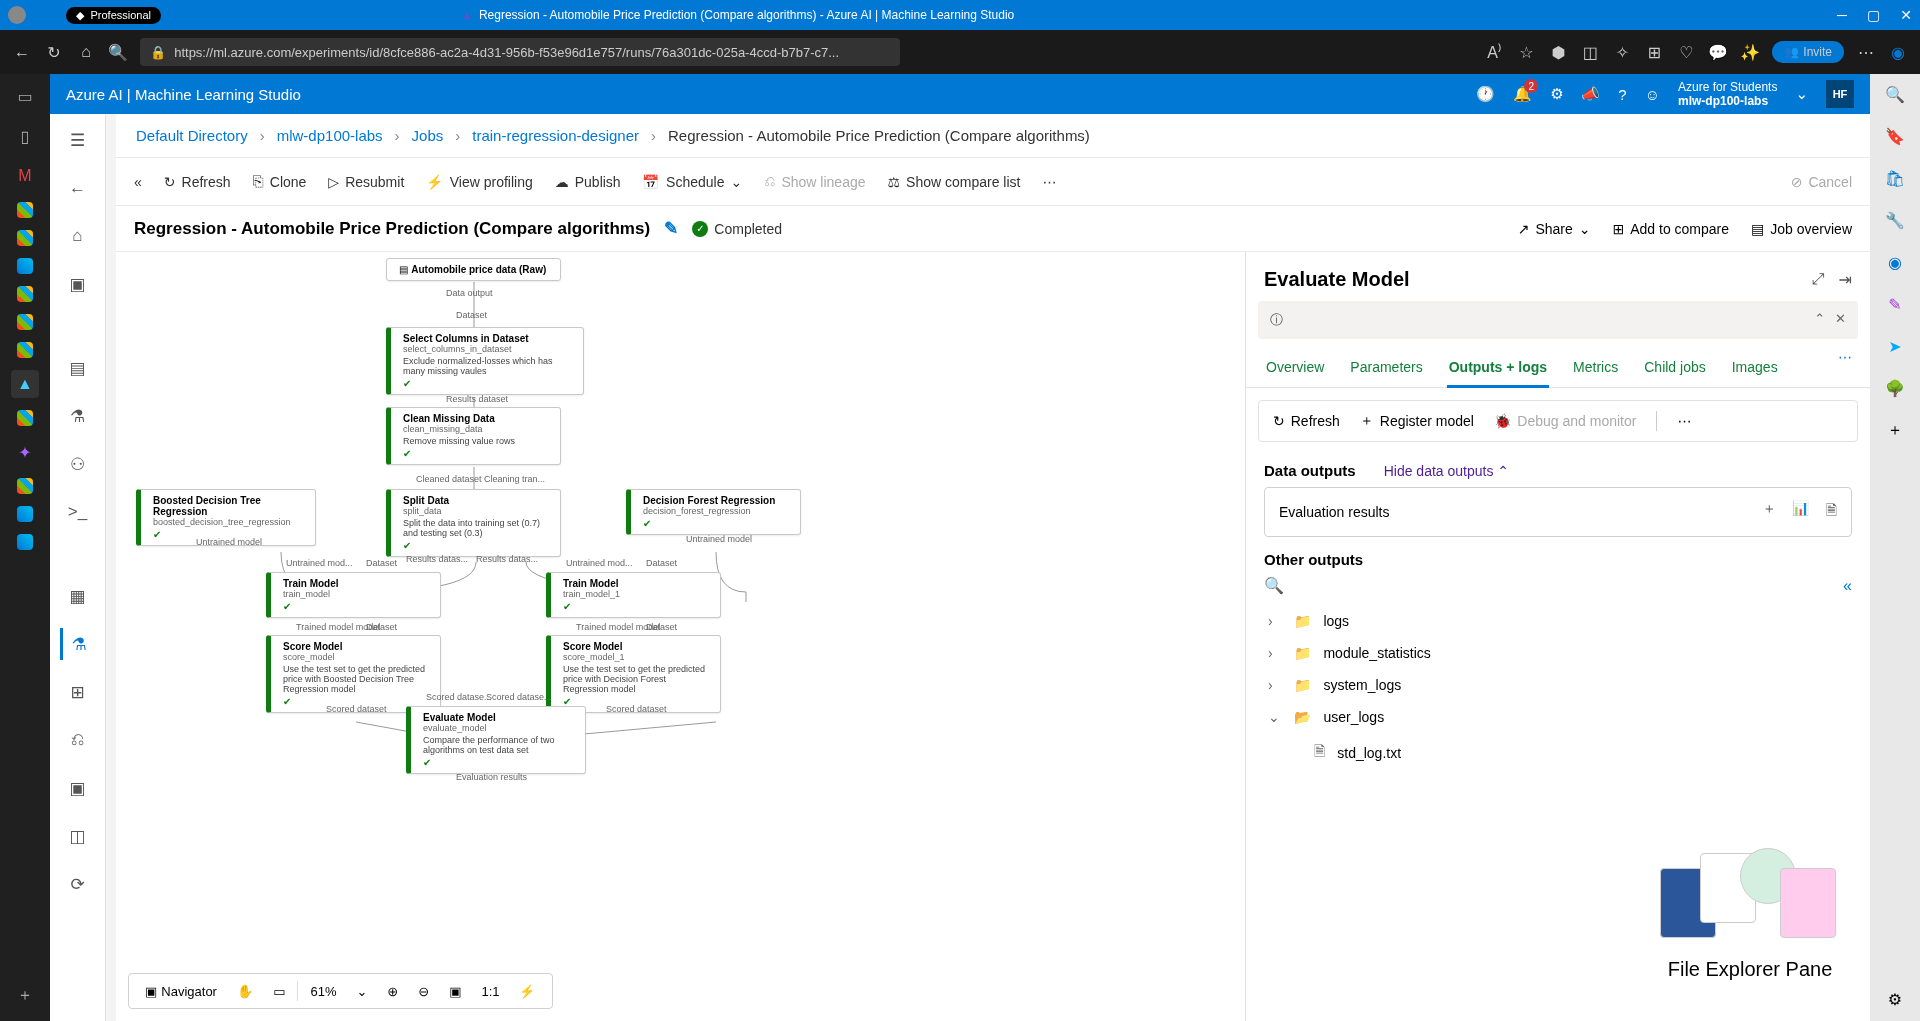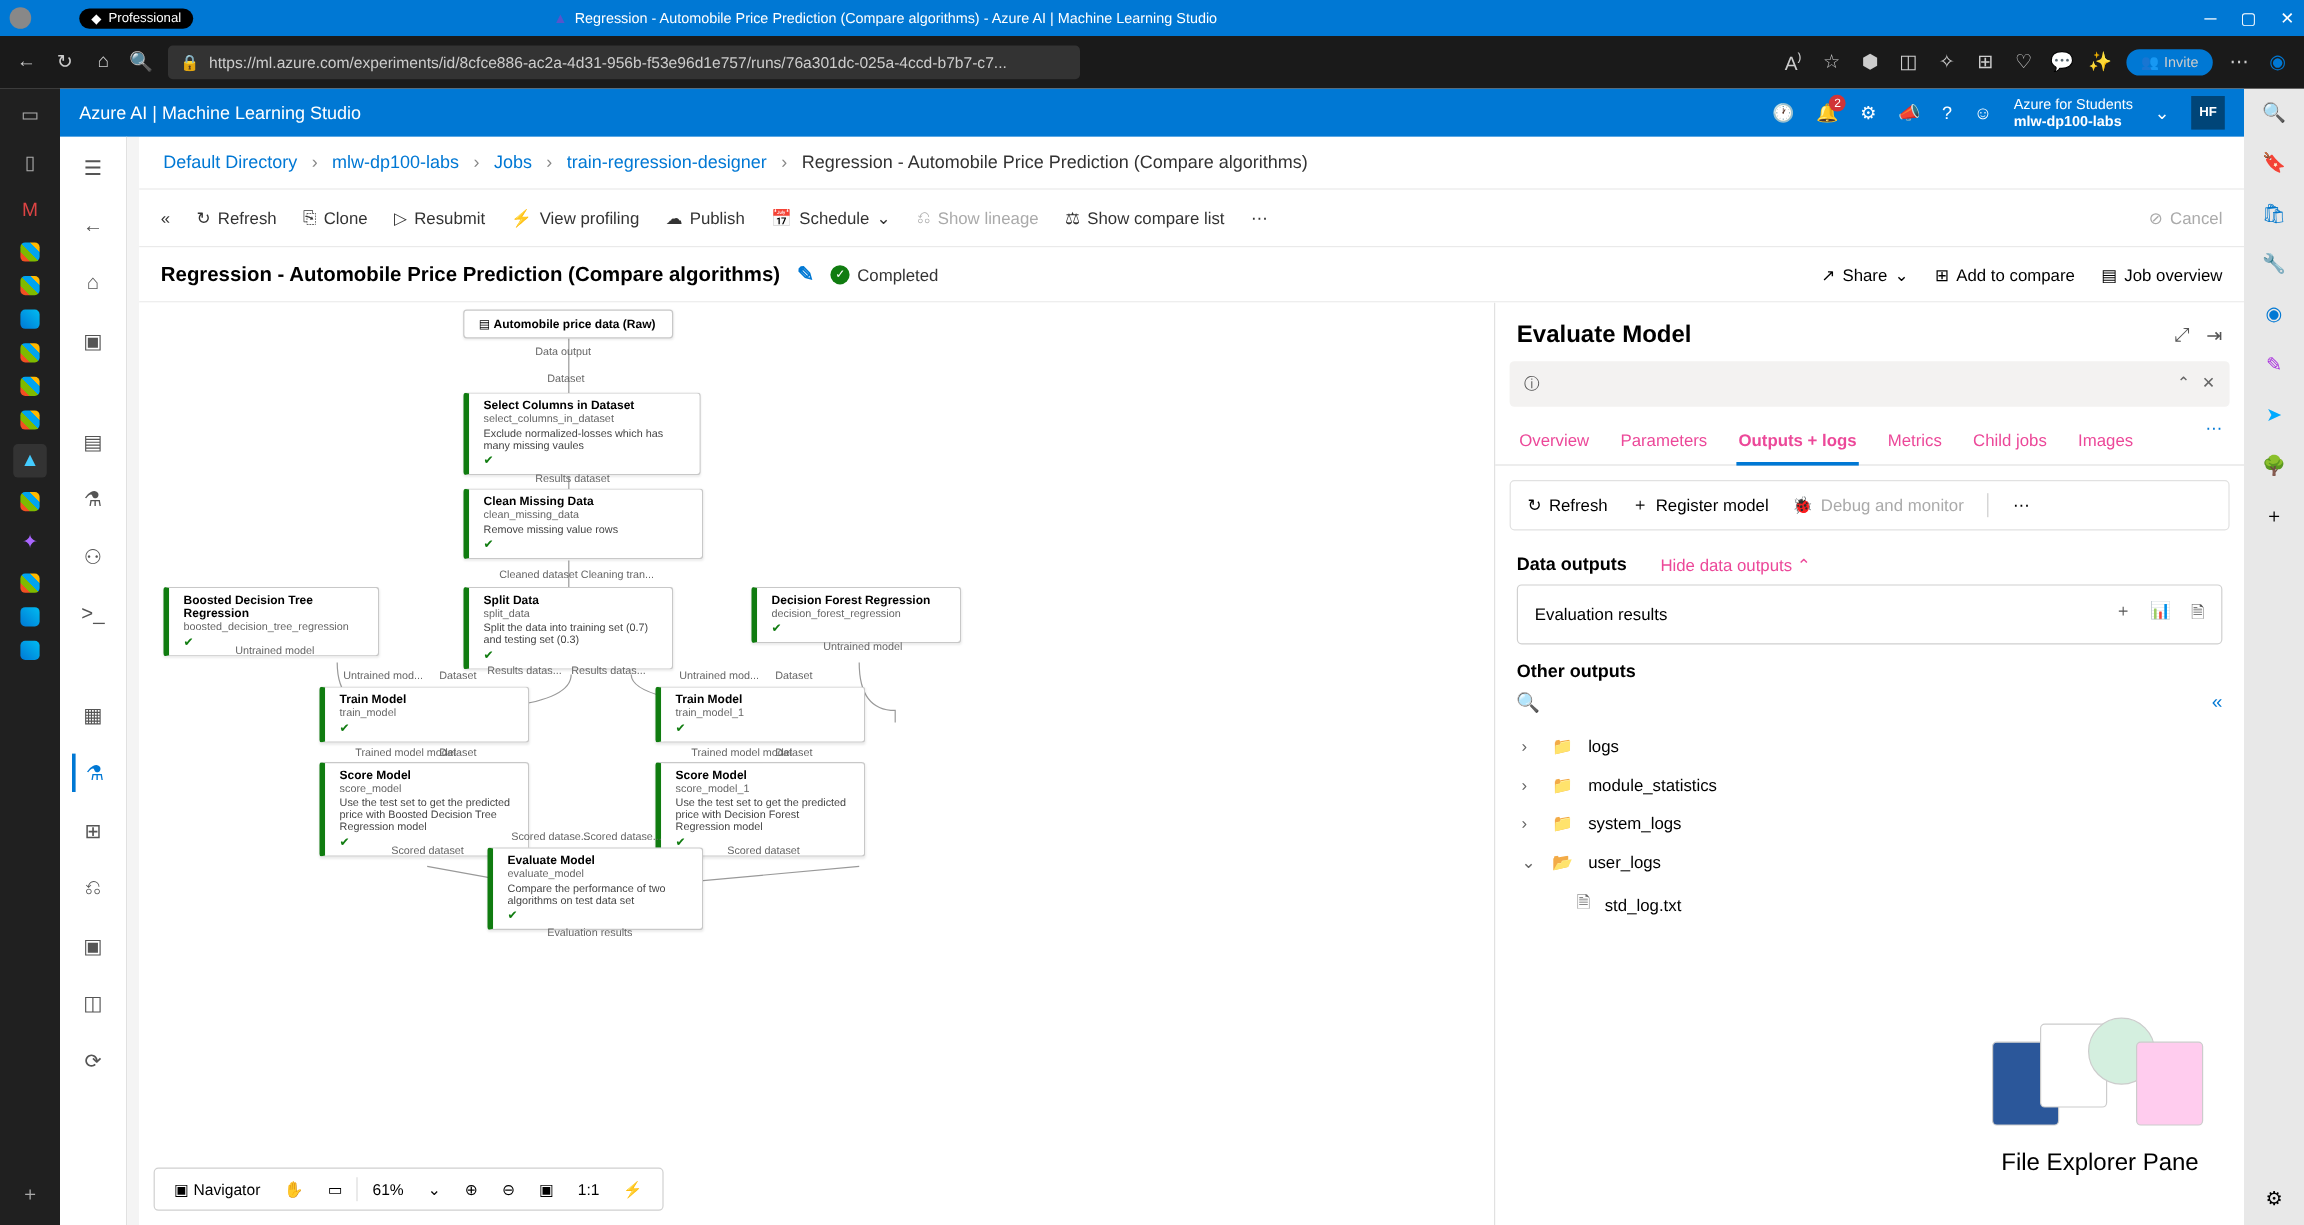--- a/index.html
+++ b/index.html
@@ -80,31 +80,31 @@
 
 
 .side-panel { width: 625px; border-left: 1px solid #e1e1e1; display: flex; flex-direction: column; background: #fff; }
 .sp-header { padding: 16px 18px 10px; display: flex; align-items: center; }
 .sp-header h2 { font-size: 20px; font-weight: 600; }
 .sp-header .sp-icons { margin-left: auto; display: flex; gap: 14px; color: #555; cursor: pointer; }
 .sp-notice { margin: 0 12px 10px; background: #f3f2f1; border-radius: 4px; padding: 10px 12px; font-size: 13px; color: #555; display: flex; gap: 10px; align-items: flex-start; position: relative; }
 .sp-notice .close-icons { margin-left:auto; display:flex; gap:10px; color:#666; }
 
 .sp-tabs { display: flex; gap: 22px; padding: 0 18px; border-bottom: 1px solid #e1e1e1; font-size: 14px; }
-.sp-tabs .tab { padding: 10px 2px; cursor: pointer; color: #ec4899; }
+.sp-tabs .tab { padding: 10px 2px; cursor: pointer; color: #15803d; }
 .sp-tabs .tab.active { font-weight: 600; border-bottom: 3px solid #0078d4; margin-bottom: -1px; }
 .sp-tabs .more { margin-left: auto; color: #0078d4; }
 
 .sp-toolbar { margin: 12px; border: 1px solid #e1e1e1; border-radius: 4px; padding: 10px 14px; display: flex; gap: 20px; font-size: 14px; align-items: center; }
 .sp-toolbar .spt { display: flex; align-items: center; gap: 6px; cursor: pointer; }
 .sp-toolbar .spt.disabled { color: #aaa; }
 
 .sp-section { padding: 8px 18px; }
 .sp-section-head { font-size: 15px; font-weight: 600; margin-bottom: 8px; display: flex; align-items: center; gap: 28px; }
-.sp-section-head a { color: #ec4899; font-weight: 400; font-size: 14px; cursor: pointer; }
+.sp-section-head a { color: #4c1d95; font-weight: 400; font-size: 14px; cursor: pointer; }
 .output-card { border: 1px solid #d0d0d0; border-radius: 4px; padding: 12px 14px; display: flex; align-items: center; font-size: 14px; margin-bottom: 14px; }
 .output-card .oc-actions { margin-left: auto; display: flex; gap: 16px; color: #555; }
 
 .tree { font-size: 14px; }
 .tree-row { display: flex; align-items: center; gap: 12px; padding: 8px 4px; cursor: pointer; }
 .tree-row .chev { color: #666; width: 14px; }
 .folder-icon { color: #dba816; }
 .file-icon { color: #666; }
 
 .file-pane-promo { position: absolute; right: 20px; bottom: 40px; width: 200px; text-align: center; }
@@ -301,21 +301,21 @@
         <div class="port-label" style="left:340px;top:58px;">Dataset</div>
 
         <div class="canvas-node green" style="left:270px;top:75px;width:198px;">
           <div class="node-title">Select Columns in Dataset</div>
           <div class="node-sub">select_columns_in_dataset</div>
           <div class="node-desc">Exclude normalized-losses which has many missing vaules</div>
           <div class="chk">✔</div>
         </div>
         <div class="port-label" style="left:330px;top:142px;">Results dataset</div>
 
-        <div class="canvas-node green" style="left:270px;top:155px;width:200px;">
+        <div class="canvas-node green" style="left:270px;top:155px;width:175px;">
           <div class="node-title">Clean Missing Data</div>
           <div class="node-sub">clean_missing_data</div>
           <div class="node-desc">Remove missing value rows</div>
           <div class="chk">✔</div>
         </div>
         <div class="port-label" style="left:300px;top:222px;">Cleaned dataset  Cleaning tran...</div>
 
         <div class="canvas-node green" style="left:270px;top:237px;width:175px;">
           <div class="node-title">Split Data</div>
           <div class="node-sub">split_data</div>

